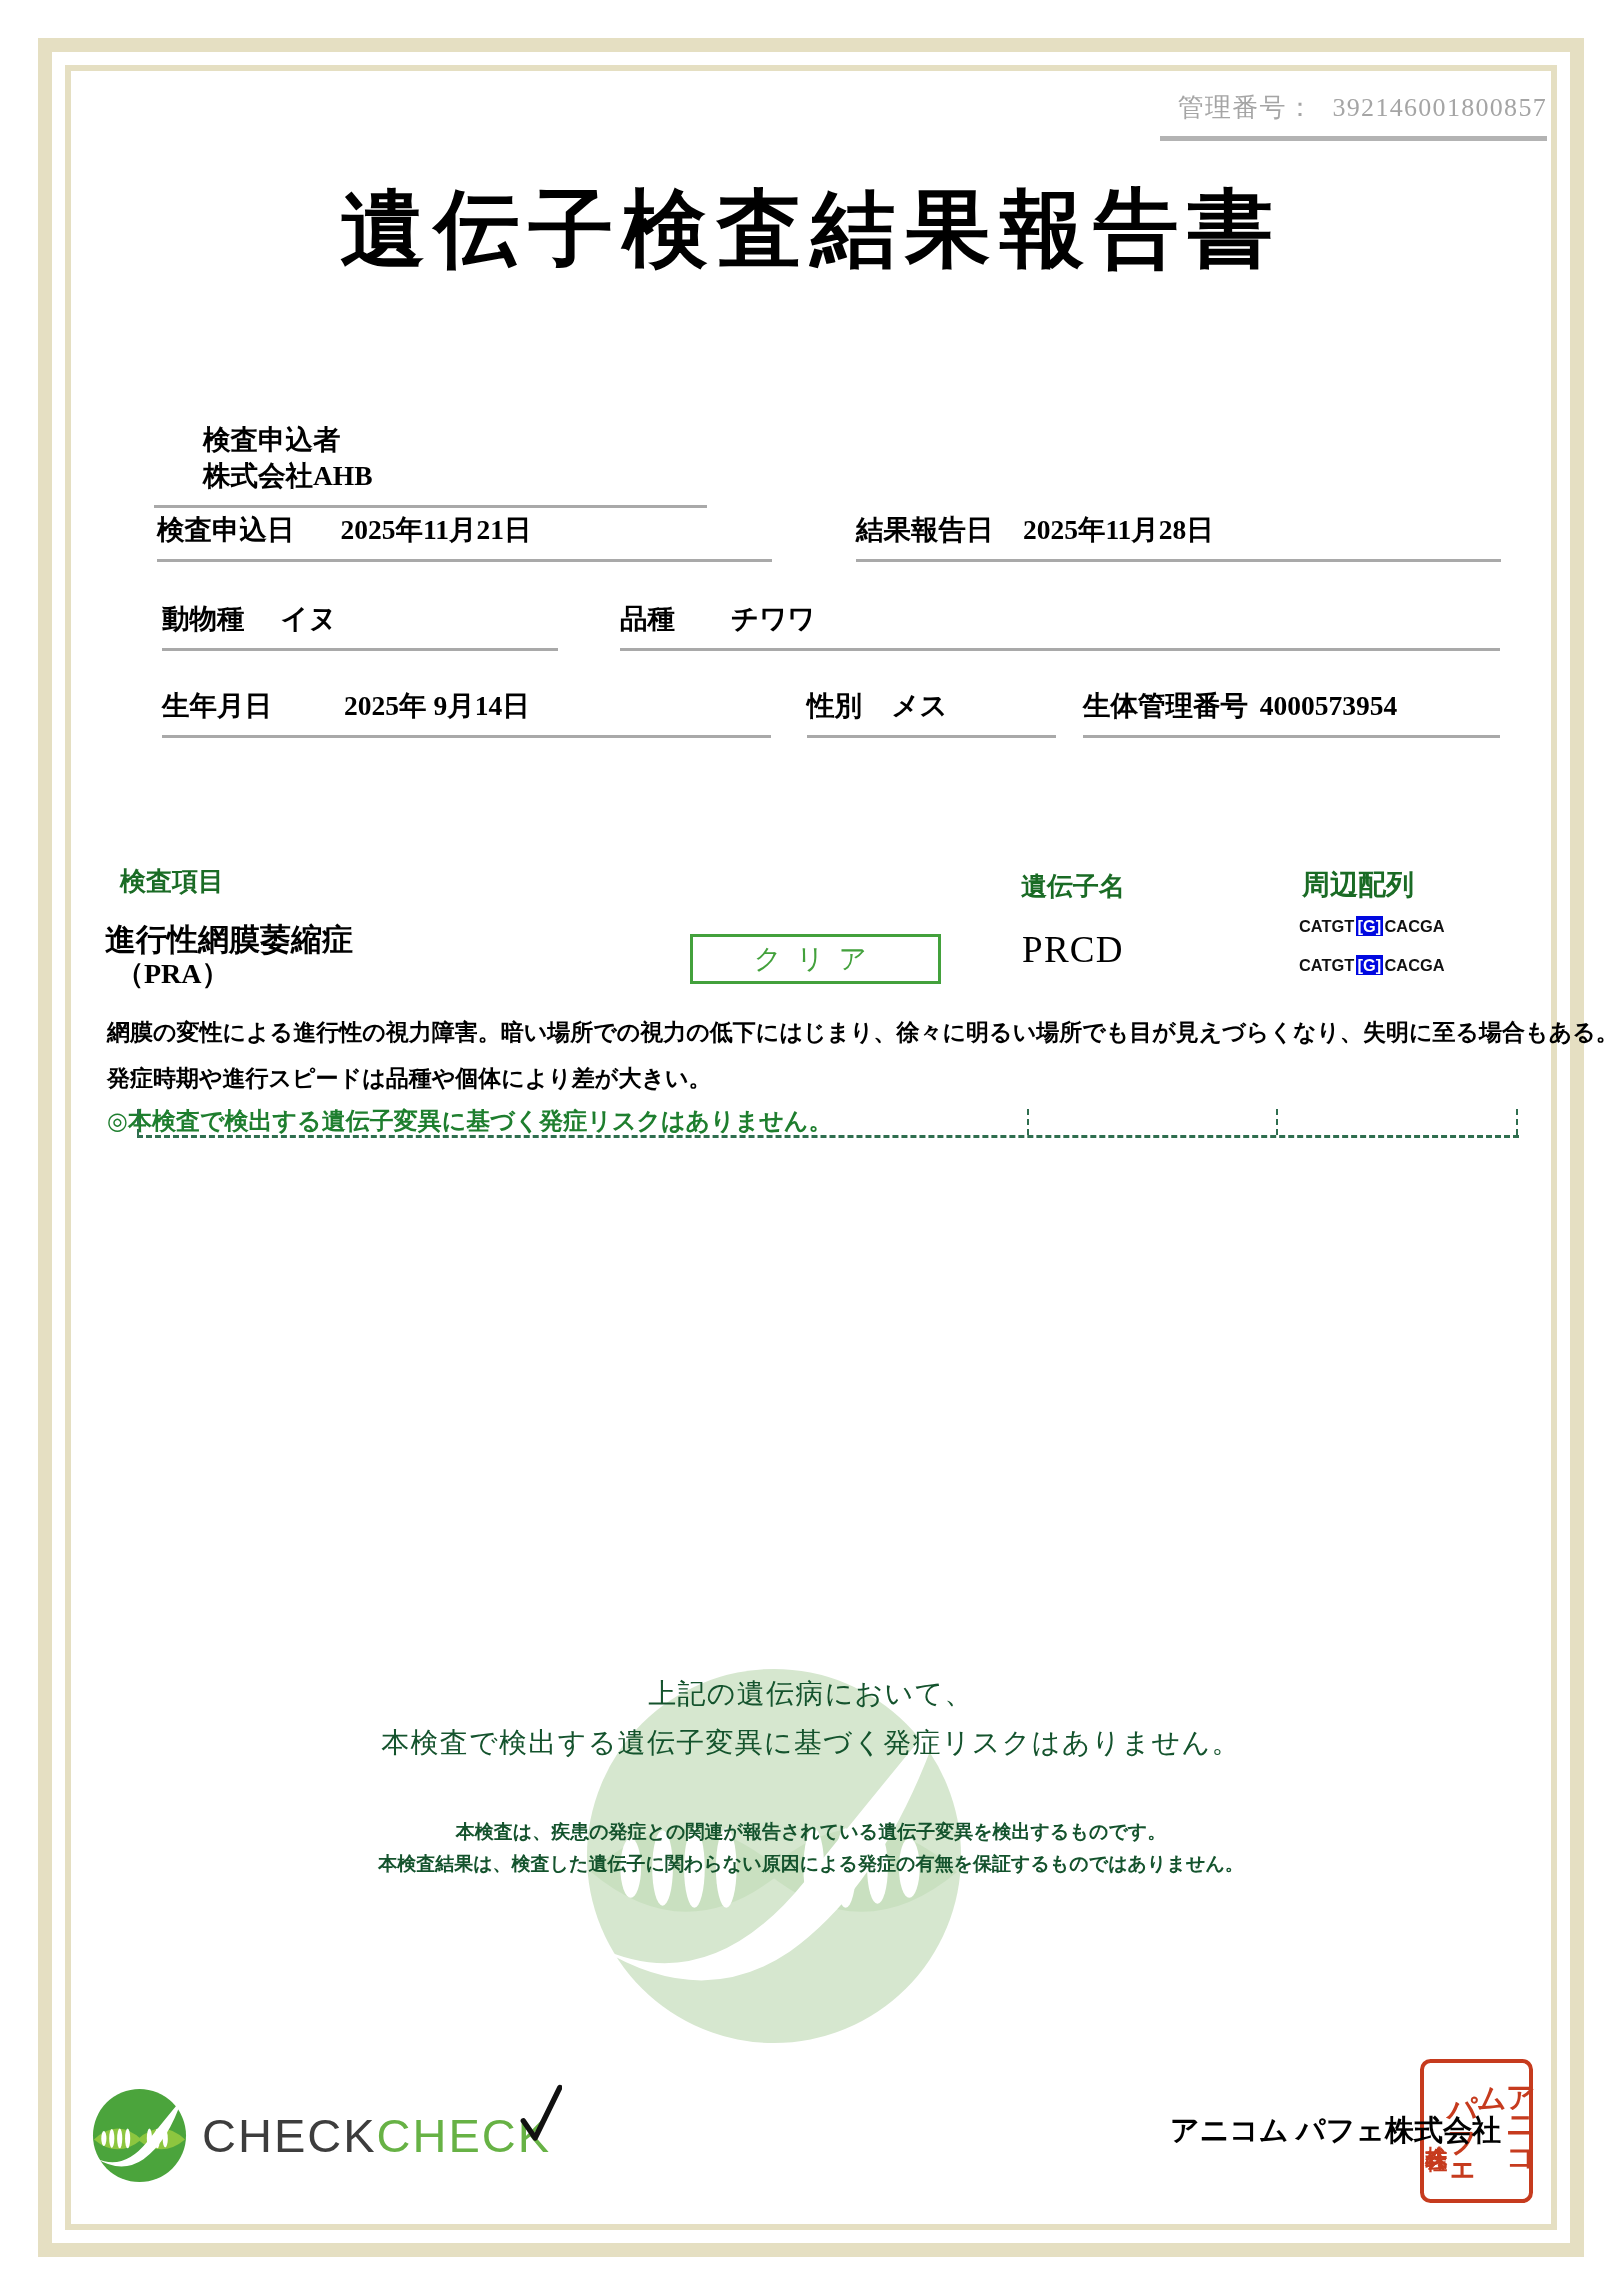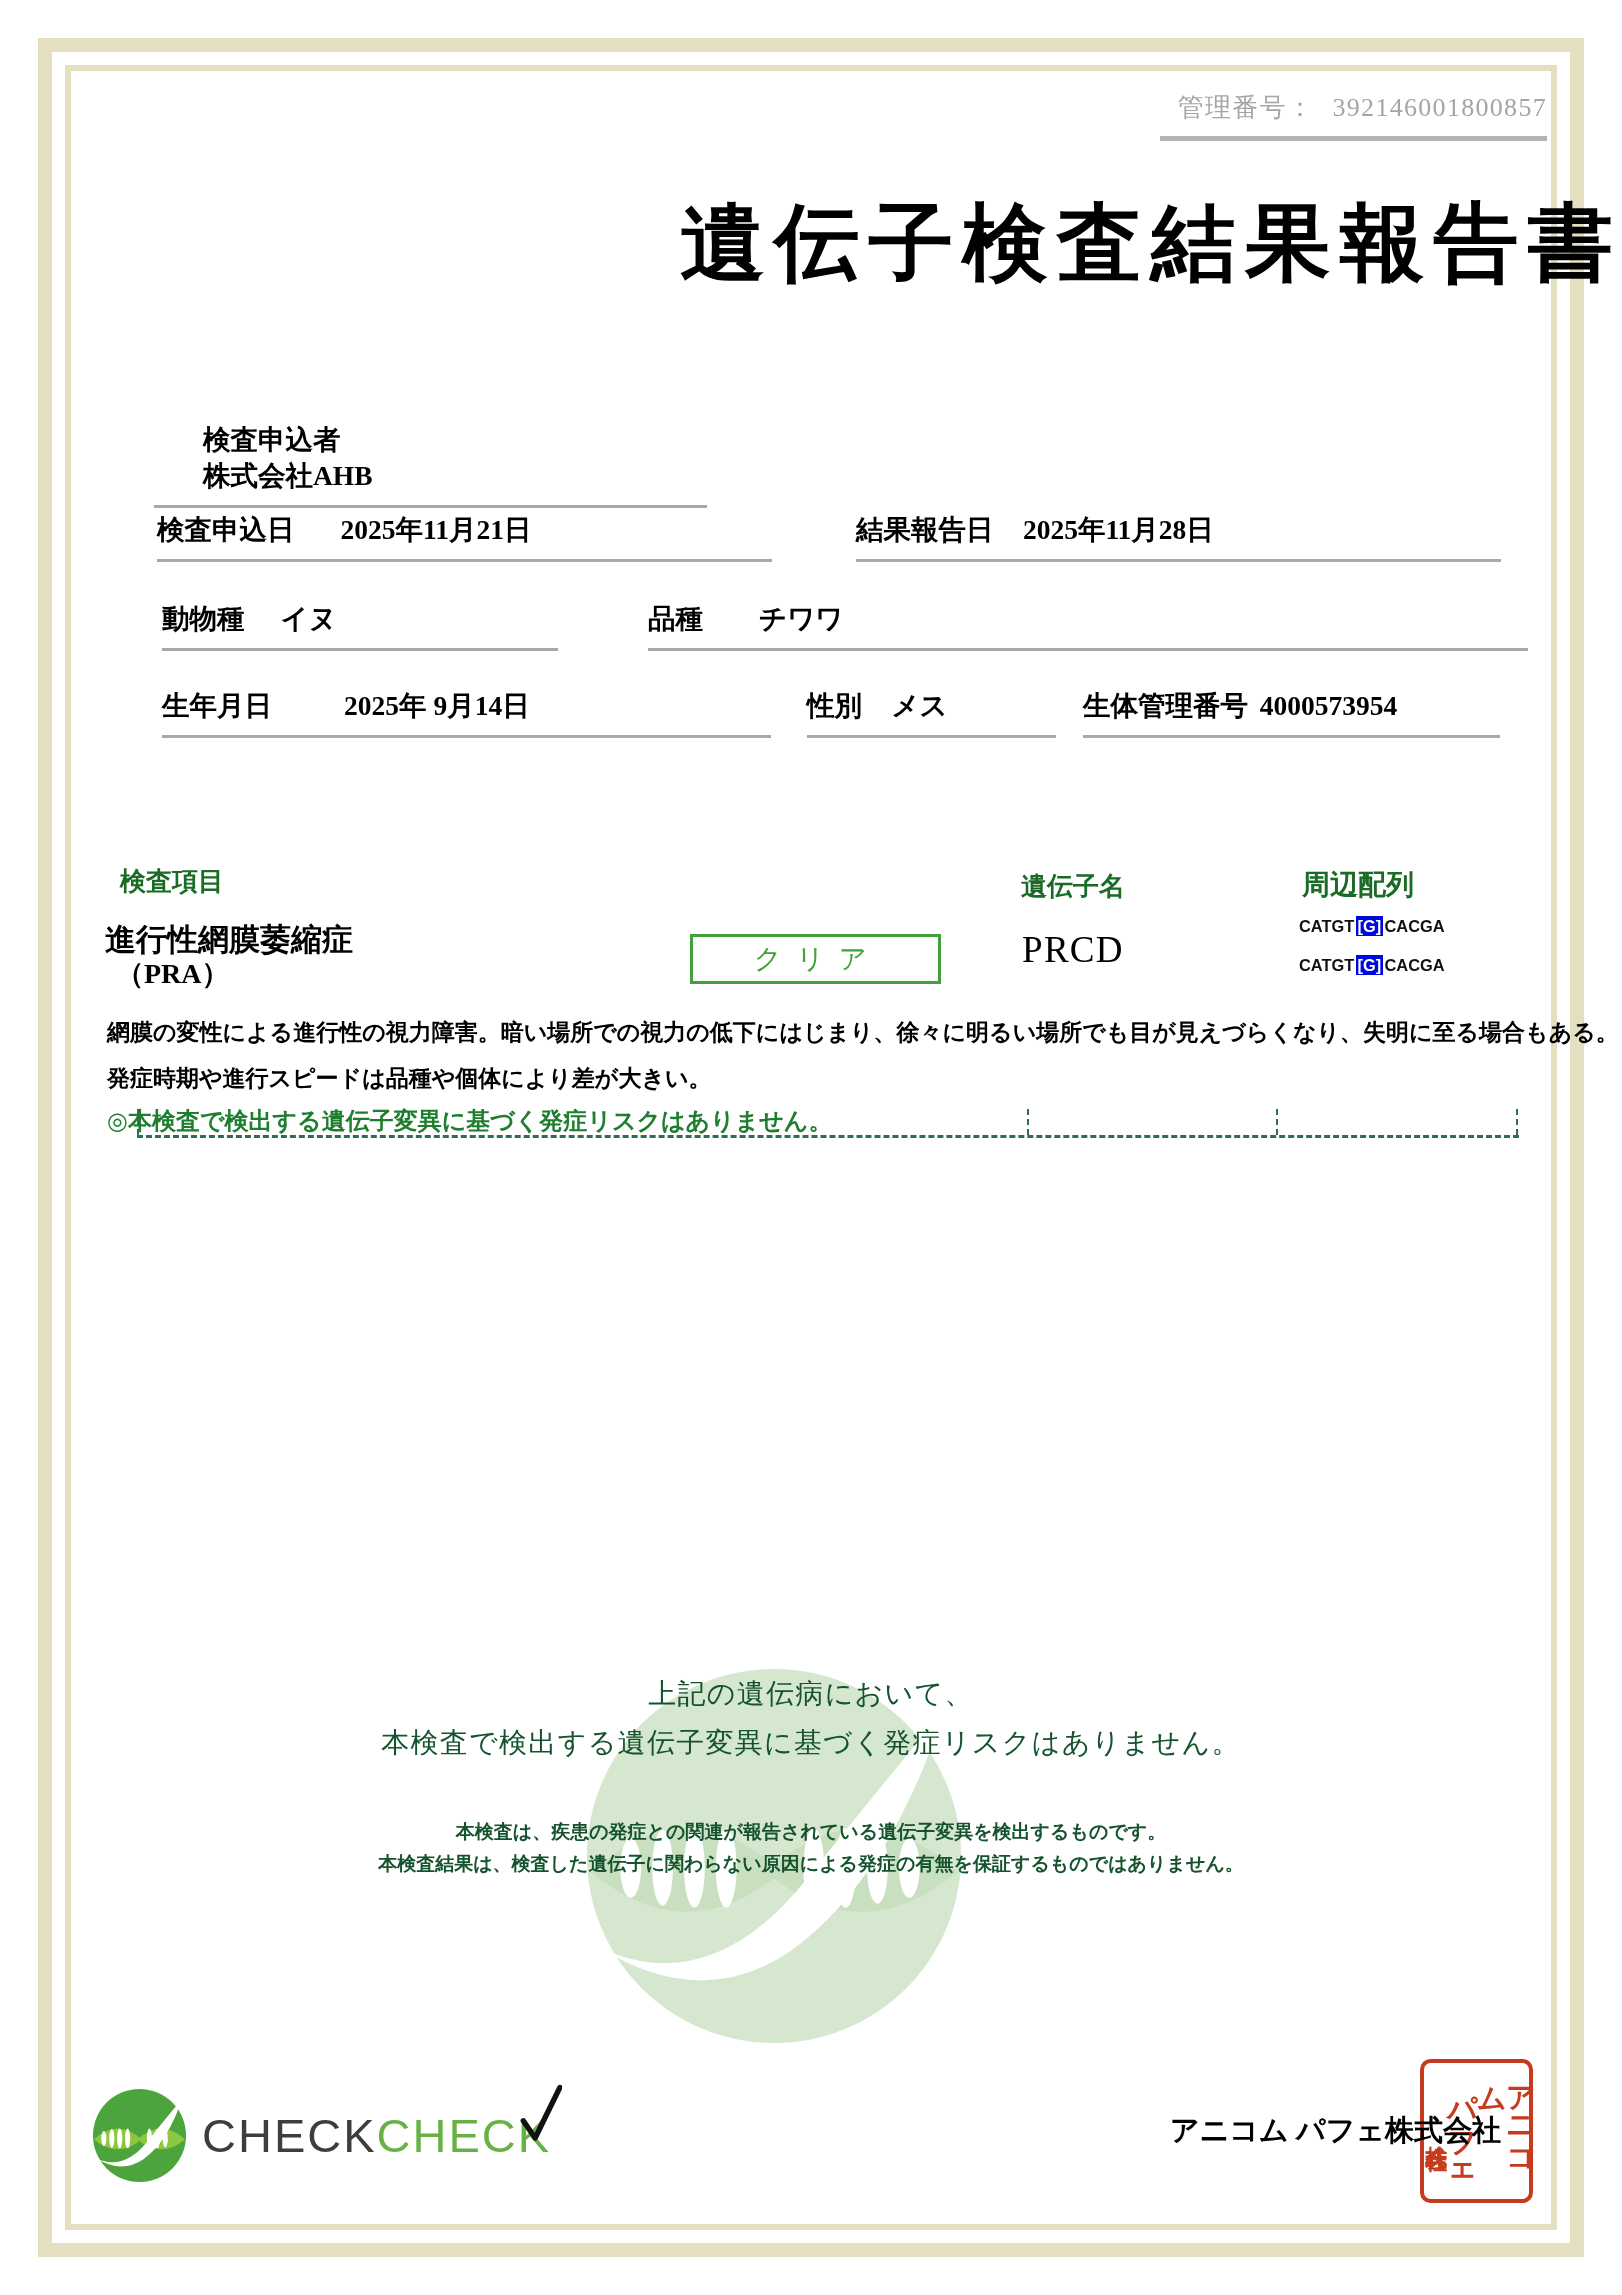--- a/index.html
+++ b/index.html
@@ -12,33 +12,33 @@
   .frame-outer{position:absolute;top:38px;left:38px;right:38px;bottom:38px;
     border:14.4px solid var(--frame);pointer-events:none;}
   .frame-inner{position:absolute;top:65px;left:65px;right:65px;bottom:65px;
     border:6.5px solid var(--frame);pointer-events:none;}
 
   
   .mgmt{position:absolute;top:90px;left:1160px;width:387px;
     border-bottom:5.2px solid #b3b3b3;padding-bottom:10.5px;text-align:right;
     font-size:26px;color:var(--text_gray);letter-spacing:1.3px;white-space:nowrap;}
   .mgmt .num{margin-left:18.3px;}
-  .title{position:absolute;top:186px;left:0;width:100%;text-align:right;
+  .title{position:absolute;top:172px;left:0;width:100%;text-align:center;
     font-weight:bold;font-size:85px;letter-spacing:9.2px;color:#000;white-space:nowrap;}
 
   
   .field{position:absolute;display:flex;align-items:baseline;
     border-bottom:3.3px solid var(--line_gray);padding-bottom:10.5px;
     font-weight:bold;font-size:27.5px;color:#000;white-space:nowrap;}
   .field .value{margin-left:var(--gap,39px);}
   #f-applicant{left:154px;top:422px;width:553px;flex-direction:column;--gap:49px;}
   #f-apply{left:157px;top:512px;width:615px;--gap:46px;}
   #f-report{left:856px;top:512px;width:645px;--gap:29.4px;}
   #f-species{left:162px;top:601px;width:396px;--gap:36px;}
-  #f-breed{left:648px;top:601px;width:880px;--gap:56px;}
+  #f-breed{left:620px;top:601px;width:880px;--gap:56px;}
   #f-birth{left:162px;top:688px;width:609px;--gap:72px;}
   #f-sex{left:807px;top:688px;width:249px;--gap:29.4px;}
   #f-animal{left:1083px;top:688px;width:417px;--gap:11.8px;}
 
   
   .sec-header{position:absolute;font-weight:bold;font-size:26px;color:var(--green_header);white-space:nowrap;}
   #h-item{left:120px;top:864px;}
   #h-gene{left:1021px;top:869px;}
   #h-seq{left:1302px;top:866px;font-size:28px;}
   .disease-name{position:absolute;left:105px;top:919px;font-weight:bold;font-size:31px;color:#000;white-space:nowrap;}

